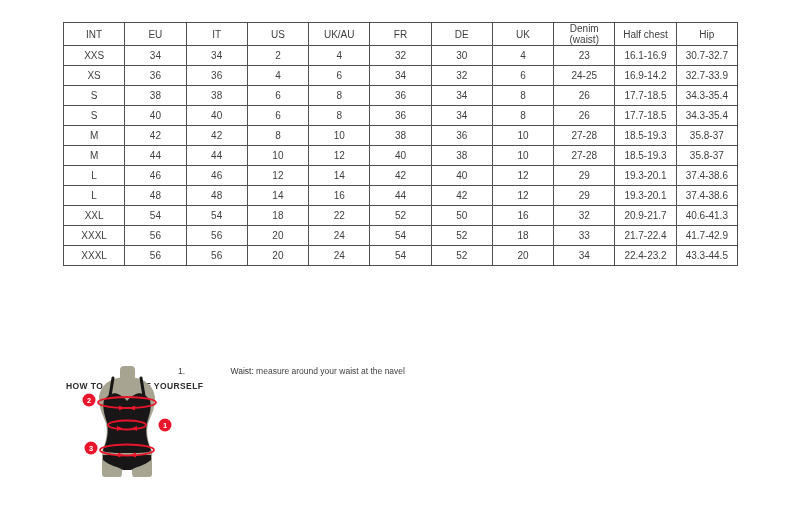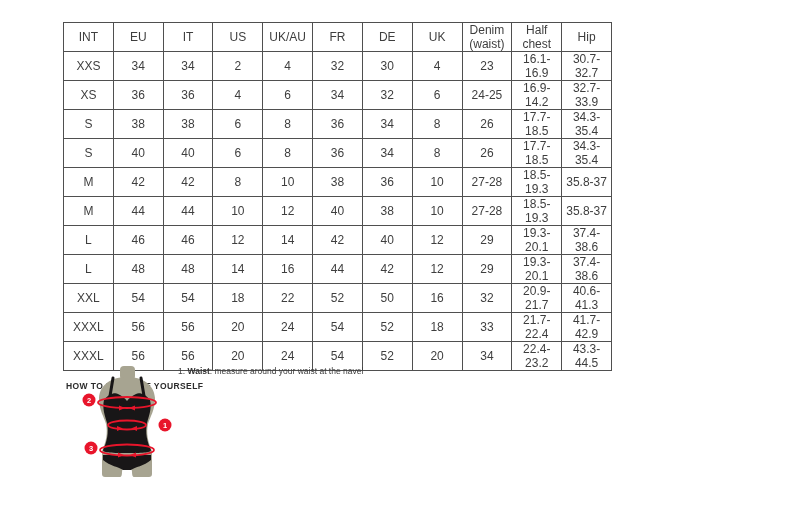--- a/index.html
+++ b/index.html
@@ -10,44 +10,44 @@
     --text-col:#3e3e3e;
     --heading-col:#2b2b2b;
   }
   *{margin:0;padding:0;box-sizing:border-box;}
   html,body{background:#fff;}
   body{font-family:"Liberation Sans","DejaVu Sans",sans-serif;color:var(--text-col);}
   .sheet{position:relative;width:798px;height:519px;background:#ffffff;overflow:hidden;}
 
   
   .size-table{
-    position:absolute;left:63px;top:22px;width:549px;
+    position:absolute;left:63px;top:22px;width:675px;
     border-collapse:collapse;table-layout:fixed;
-    font-size:12px;color:var(--text-col);
+    font-size:10px;color:var(--text-col);
   }
   .size-table th,.size-table td{
     border:1px solid var(--border-col);
     text-align:center;vertical-align:middle;
     font-weight:400;padding:0;
     background:#ffffff;
   }
   .size-table th{height:23px;}
   .size-table td{height:20px;}
 
   
   .measure-heading{
     position:absolute;left:66px;top:347px;
     font-size:8.5px;font-weight:700;letter-spacing:.4px;
     color:var(--heading-col);
     margin-top:34px;
   }
   .mannequin{position:absolute;left:75px;top:366px;}
   .measure-list{position:absolute;left:178px;top:367px;font-size:8.5px;color:var(--text-col);}
   .measure-item{margin-bottom:7.5px;line-height:9.5px;}
-  .measure-item b{font-weight:700;color:#333;}
+  .measure-item b{font-weight:400;color:#333;margin-left:43px;}
 
   
   .fill-body{fill:var(--body-olive);}
   .fill-garment{fill:var(--garment-black);}
   .stroke-garment{stroke:var(--garment-black);stroke-width:3;fill:none;stroke-linecap:round;}
   .red-line{fill:none;stroke:var(--accent-red);stroke-width:1.8;}
   .red-fill{fill:var(--accent-red);}
   .badge-num{fill:#ffffff;font-size:7.5px;font-weight:700;text-anchor:middle;
              font-family:"Liberation Sans","DejaVu Sans",sans-serif;}
 </style>

